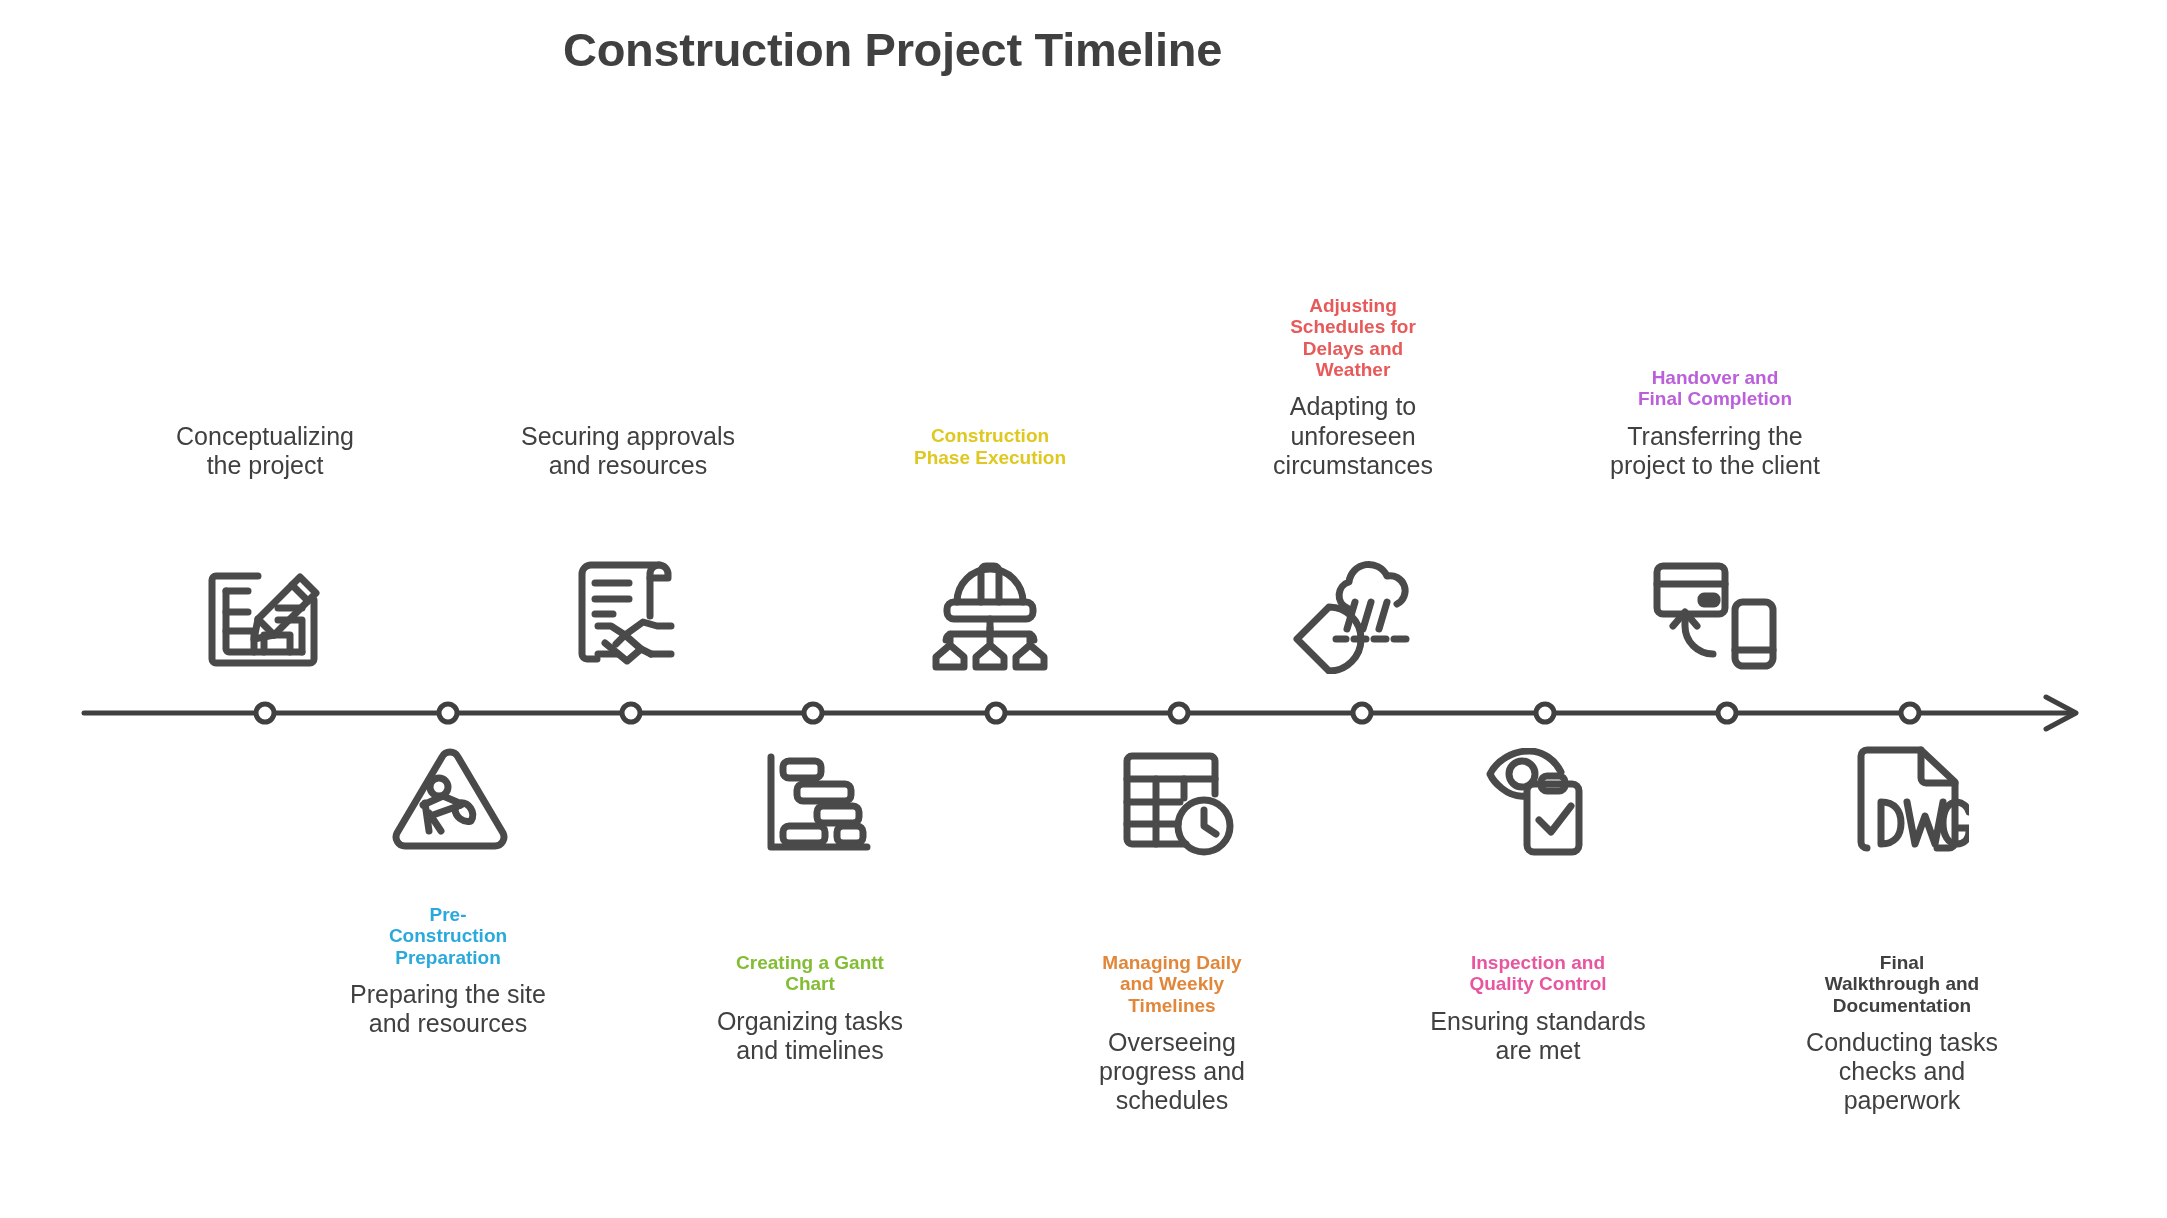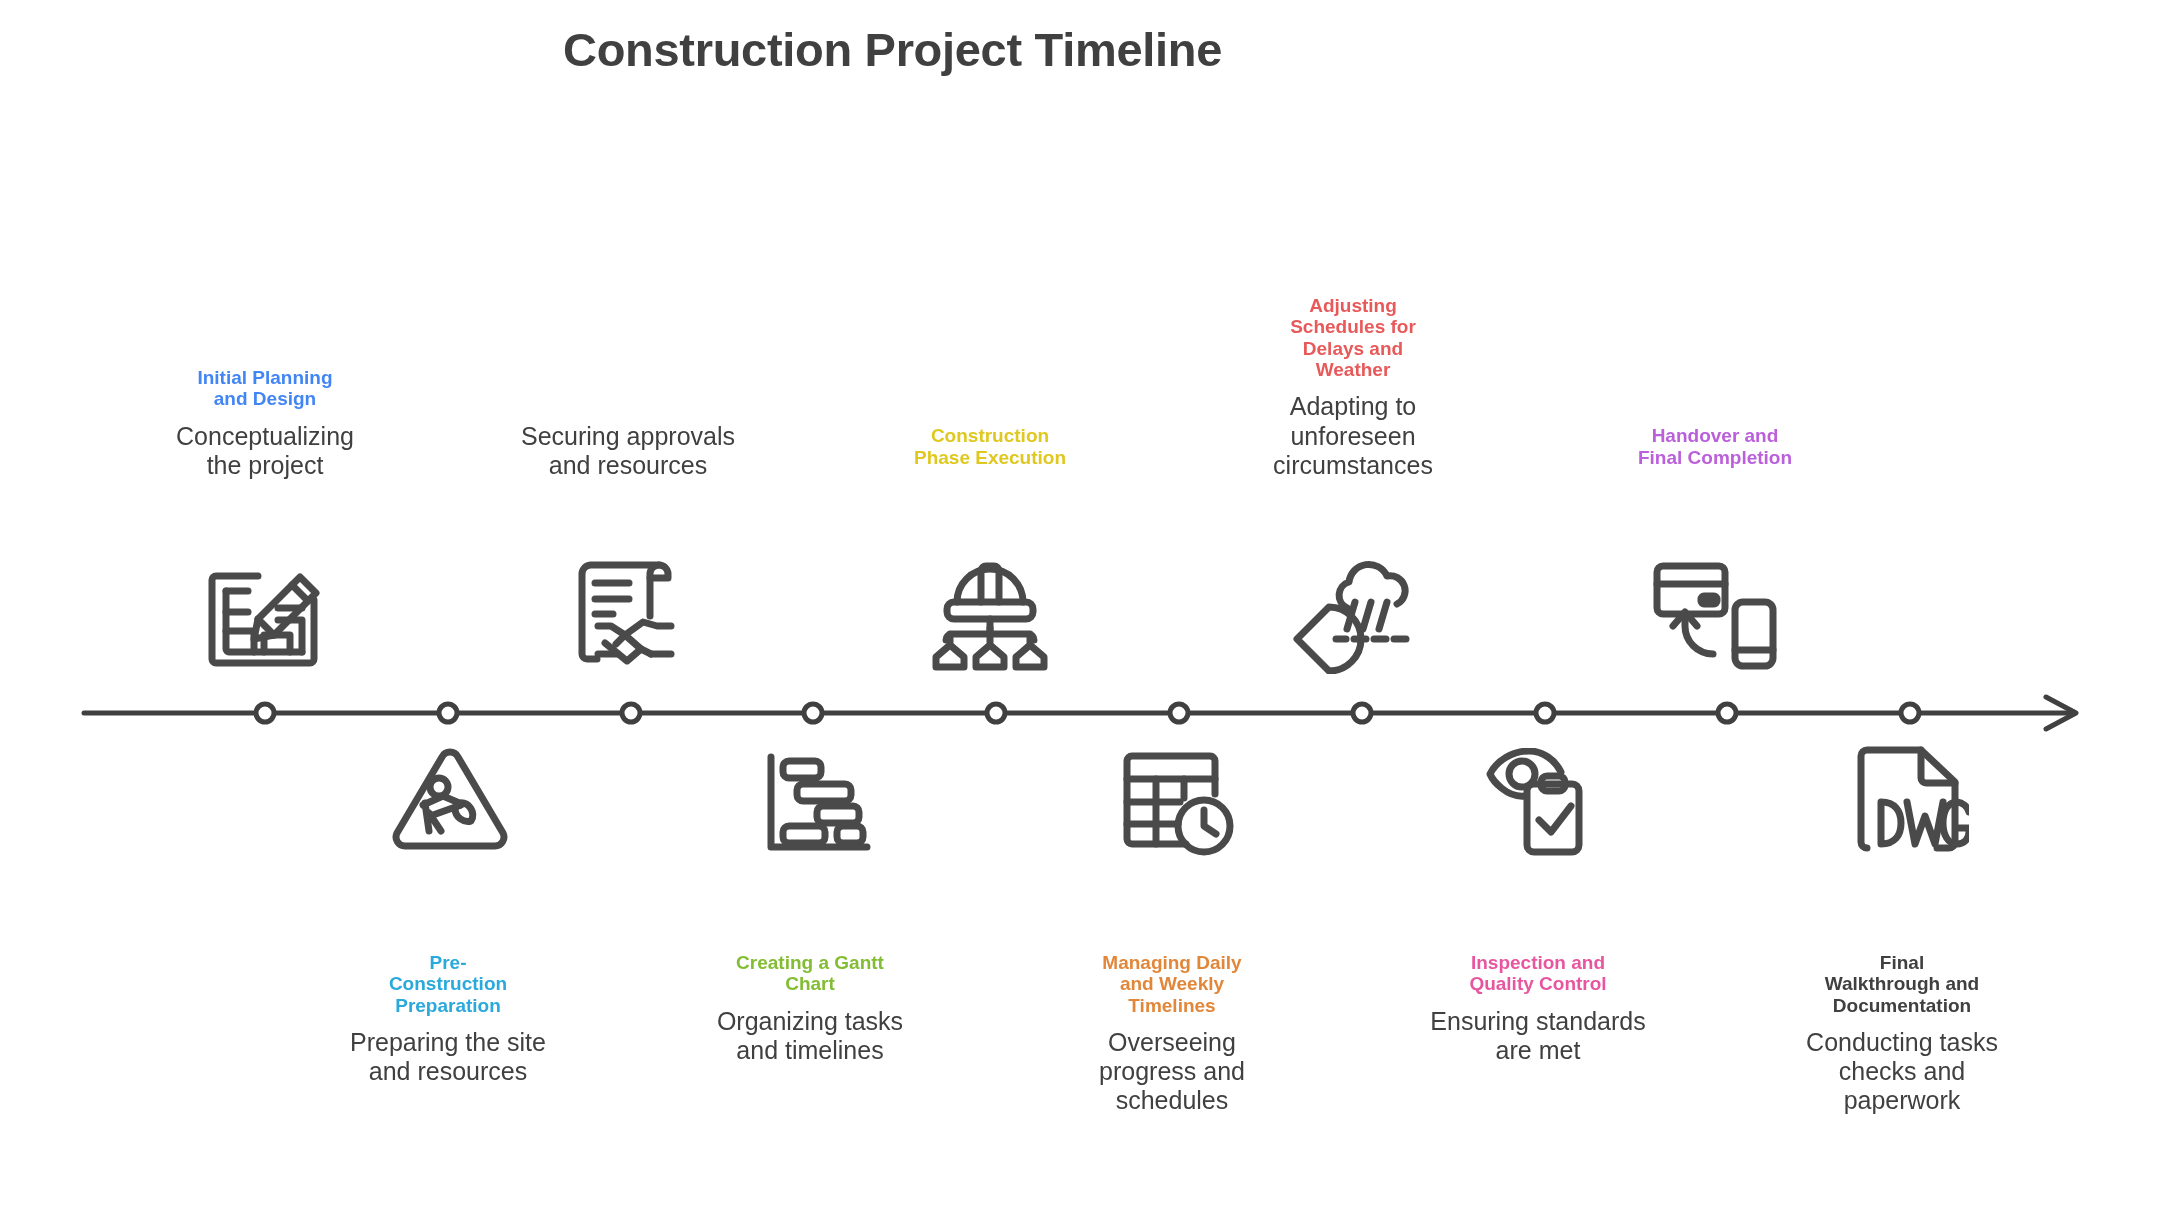--- a/index.html
+++ b/index.html
@@ -237,22 +237,20 @@
     <path d="M70 6 V34 a5 5 0 0 0 5 5 H104"></path>
     <g stroke-width="7">
       <path d="M30 58 V100 c14 0 20 -9 20 -21 s-6 -21 -20 -21"></path>
       <path d="M56 58 L64 100 L74 72 L84 100 L92 58"></path>
       <path d="M118 68 a14 14 0 0 0 -12 -10 c-9 0 -14 9 -14 21 s5 21 14 21 c7 0 12 -5 12 -12 v-4 h-10"></path>
     </g>
   </svg>
 </div>
 
 <div class="node top" style="left:115px; top:250px; height:230px;">
-  <div class="node-title" style="color: rgb(66, 133, 244);">Initial Planning
-and Design</div>
   <div class="node-desc">Conceptualizing
 the project</div>
 </div>
 
 <div class="node top" style="left:478px; top:185px; height:295px;">
   <div class="node-desc">Securing approvals
 and resources</div>
 </div>
 
 <div class="node top" style="left:840px; top:250px; height:230px;">
@@ -266,23 +264,25 @@
 Delays and
 Weather</div>
   <div class="node-desc">Adapting to
 unforeseen
 circumstances</div>
 </div>
 
 <div class="node top" style="left:1565px; top:250px; height:230px;">
   <div class="node-title" style="color: rgb(187, 95, 219);">Handover and
 Final Completion</div>
-</div>
-
-<div class="node bottom" style="left:298px; top:952px;">
+  <div class="node-desc">Transferring the
+project to the client</div>
+</div>
+
+<div class="node bottom" style="left:298px; top:904px;">
   <div class="node-title" style="color: rgb(42, 169, 221);">Pre-
 Construction
 Preparation</div>
   <div class="node-desc">Preparing the site
 and resources</div>
 </div>
 
 <div class="node bottom" style="left:660px; top:952px;">
   <div class="node-title" style="color: rgb(131, 189, 51);">Creating a Gantt
 Chart</div>

